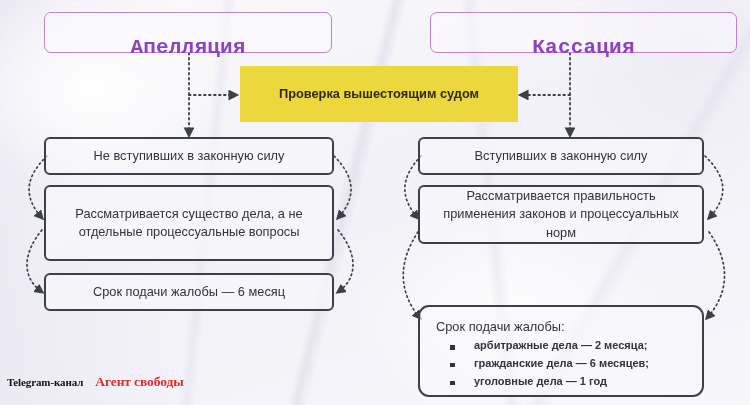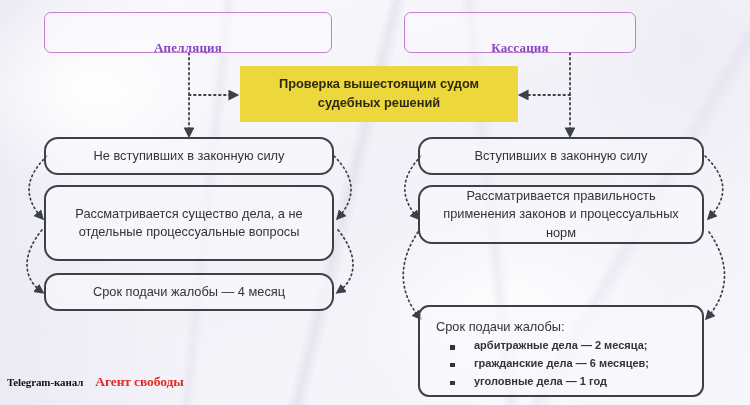--- a/index.html
+++ b/index.html
@@ -61,22 +61,22 @@
     text-align: center;
     background: rgba(249,249,252,0.62);
   }
 
   .hdr-box {
     border: 1.6px solid #c07fd0;
     border-radius: 7px;
     background: rgba(251,250,253,0.55);
   }
   .hdr-box .label {
-    font-family: Liberation Serif, serif;
-    font-size: 13px;
+    font-family: Liberation Mono, monospace;
+    font-size: 21px;
     font-weight: 700;
     color: #8d42c4;
     letter-spacing: 0.2px;
     margin-top: 30px;
   }
 
   .center-box {
     border-radius: 0;
     background: #ecd83c;
     border: none;
@@ -84,21 +84,21 @@
   }
   .center-box .label {
     font-size: 12.8px;
     font-weight: 600;
     color: #2e2a12;
     line-height: 1.45;
   }
 
   .gray-box {
     border: 2px solid #3c4149;
-    border-radius: 14px;
+    border-radius: 6px;
     padding: 5px 10px;
   }
   .gray-box .label {
     font-size: 12.8px;
     font-weight: 500;
     color: #30343b;
     line-height: 1.42;
   }
 
   .list-box {
@@ -192,41 +192,40 @@
       <path d="M418,232 C398,262 398,292 420,318" stroke="#3c4149" stroke-width="1.7" stroke-dasharray="1.5 3.3" stroke-linecap="round" fill="none" marker-end="url(#arrD)"></path>
 
       <path d="M705,156 C728,178 728,198 709,218" stroke="#3c4149" stroke-width="1.7" stroke-dasharray="1.5 3.3" stroke-linecap="round" fill="none" marker-end="url(#arrD)"></path>
       <path d="M709,232 C730,262 730,292 707,318" stroke="#3c4149" stroke-width="1.7" stroke-dasharray="1.5 3.3" stroke-linecap="round" fill="none" marker-end="url(#arrD)"></path>
     </svg>
 
     <div class="box hdr-box" style="left:44px; top:12px; width:288px; height:41px;">
       <span class="label">Апелляция</span>
     </div>
 
-    <div class="box hdr-box" style="left:404px; top:12px; width:232px; height:41px;">
+    <div class="box hdr-box" style="left:430px; top:12px; width:307px; height:41px;">
       <span class="label">Кассация</span>
     </div>
 
     <div class="box center-box" style="left:240px; top:66px; width:278px; height:56px;">
       <span class="label">
         <span>Проверка вышестоящим судом</span><br>
-        <span>судебных решений</span>
       </span>
     </div>
 
     <div class="box gray-box" style="left:44px; top:137px; width:290px; height:38px;">
       <span class="label">Не вступивших в законную силу</span>
     </div>
 
     <div class="box gray-box" style="left:44px; top:185px; width:290px; height:76px;">
       <span class="label">Рассматривается существо дела, а не отдельные процессуальные вопросы</span>
     </div>
 
     <div class="box gray-box" style="left:44px; top:273px; width:290px; height:38px;">
-      <span class="label">Срок подачи жалобы — 4 месяц</span>
+      <span class="label">Срок подачи жалобы — 6 месяц</span>
     </div>
 
     <div class="box gray-box" style="left:418px; top:137px; width:286px; height:38px;">
       <span class="label">Вступивших в законную силу</span>
     </div>
 
     <div class="box gray-box" style="left:418px; top:185px; width:286px; height:59px;">
       <span class="label">Рассматривается правильность применения законов и процессуальных норм</span>
     </div>
 

